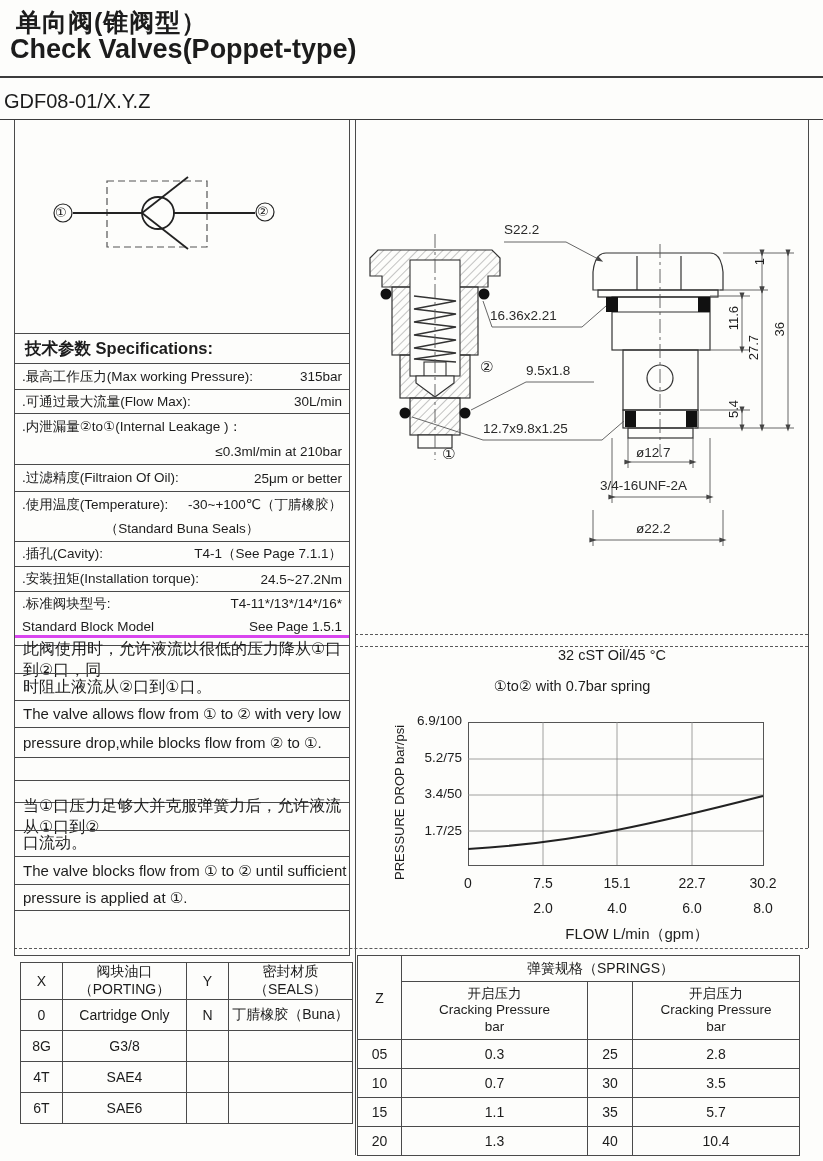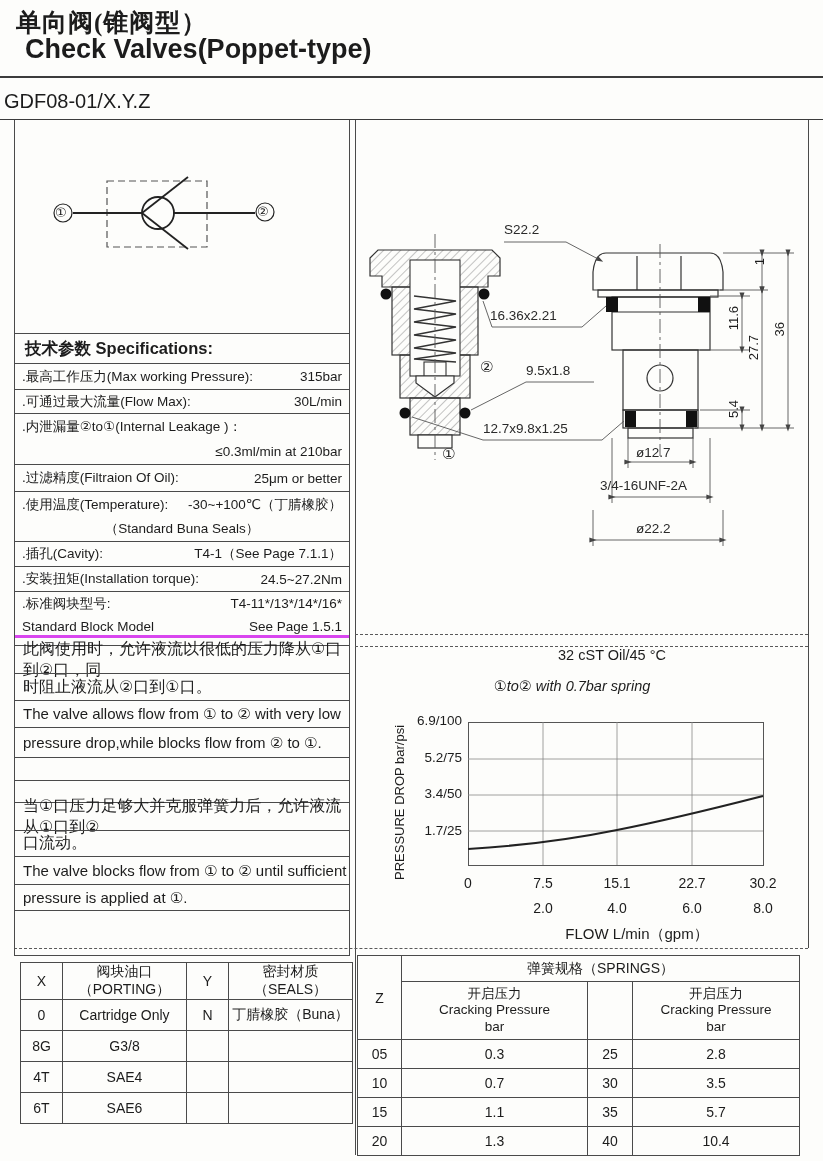--- a/index.html
+++ b/index.html
@@ -39,22 +39,22 @@
   .vtext{position:absolute;writing-mode:vertical-rl;transform:rotate(180deg);font-size:13px;}
   
   #drawing{position:absolute;left:352px;top:120px;width:456px;height:525px;}
   .dlabel{position:absolute;font-size:13.5px;white-space:nowrap;color:#2a2a2a;}
   .dlabel.big{font-size:15px;}
 </style>
 </head>
 <body>
 <div id="page">
 
-<div class="abs title-cn" style="left:16px;top:6px;font-family:Liberation Serif, serif;">单向阀(锥阀型）</div>
-<div class="abs title-en" style="left:25px;top:34px;">Check Valves(Poppet-type)</div>
+<div class="abs title-cn" style="left:16px;top:6px;">单向阀(锥阀型）</div>
+<div class="abs title-en" style="left:10px;top:34px;">Check Valves(Poppet-type)</div>
 <div class="hline" style="left:0;top:76px;width:823px;"></div>
 <div class="abs model" style="left:4px;top:90px;">GDF08-01/X.Y.Z</div>
 <div class="hline thin" style="left:0;top:119px;width:823px;"></div>
 
 <div class="vline" style="left:355px;top:120px;height:1035px;"></div>
 <div class="vline" style="left:808px;top:120px;height:828px;"></div>
 <div class="dash" style="left:355px;top:634px;width:453px;"></div>
 <div class="dash" style="left:355px;top:646px;width:453px;"></div>
 <div class="dash" style="left:14px;top:948px;width:794px;"></div>
 
@@ -262,21 +262,21 @@
   <div class="dlabel" style="left:284px;top:401px;">ø22.2</div>
   <div class="vtext" style="left:400px;top:138px;">1</div>
   <div class="vtext" style="left:374px;top:186px;">11.6</div>
   <div class="vtext" style="left:394px;top:215px;">27.7</div>
   <div class="vtext" style="left:420px;top:202px;">36</div>
   <div class="vtext" style="left:374px;top:280px;">5.4</div>
 </div>
 
 <div id="chart">
   <div class="ctitle" style="left:140px;top:2px;width:240px;">32 cST Oil/45 °C</div>
-  <div class="ctitle" style="left:95px;top:33px;width:250px;font-style:italic;">①to② with 0.7bar spring</div>
+  <div class="ctitle" style="left:95px;top:33px;width:250px;">①to② with 0.7bar spring</div>
   <div class="vtext" style="left:40px;top:70px;height:165px;">PRESSURE DROP bar/psi</div>
   <div class="ytick" style="left:56px;top:68px;">6.9/100</div>
   <div class="ytick" style="left:56px;top:105px;">5.2/75</div>
   <div class="ytick" style="left:56px;top:141px;">3.4/50</div>
   <div class="ytick" style="left:56px;top:178px;">1.7/25</div>
 
   <svg class="abs" style="left:116px;top:77px;" width="296" height="144" viewBox="0 0 296 144">
     <rect x="0.5" y="0.5" width="295" height="143" fill="none" stroke="#555" stroke-width="1"></rect>
     <g stroke="#888" stroke-width="0.8">
       <line x1="0" y1="37" x2="295" y2="37"></line>

